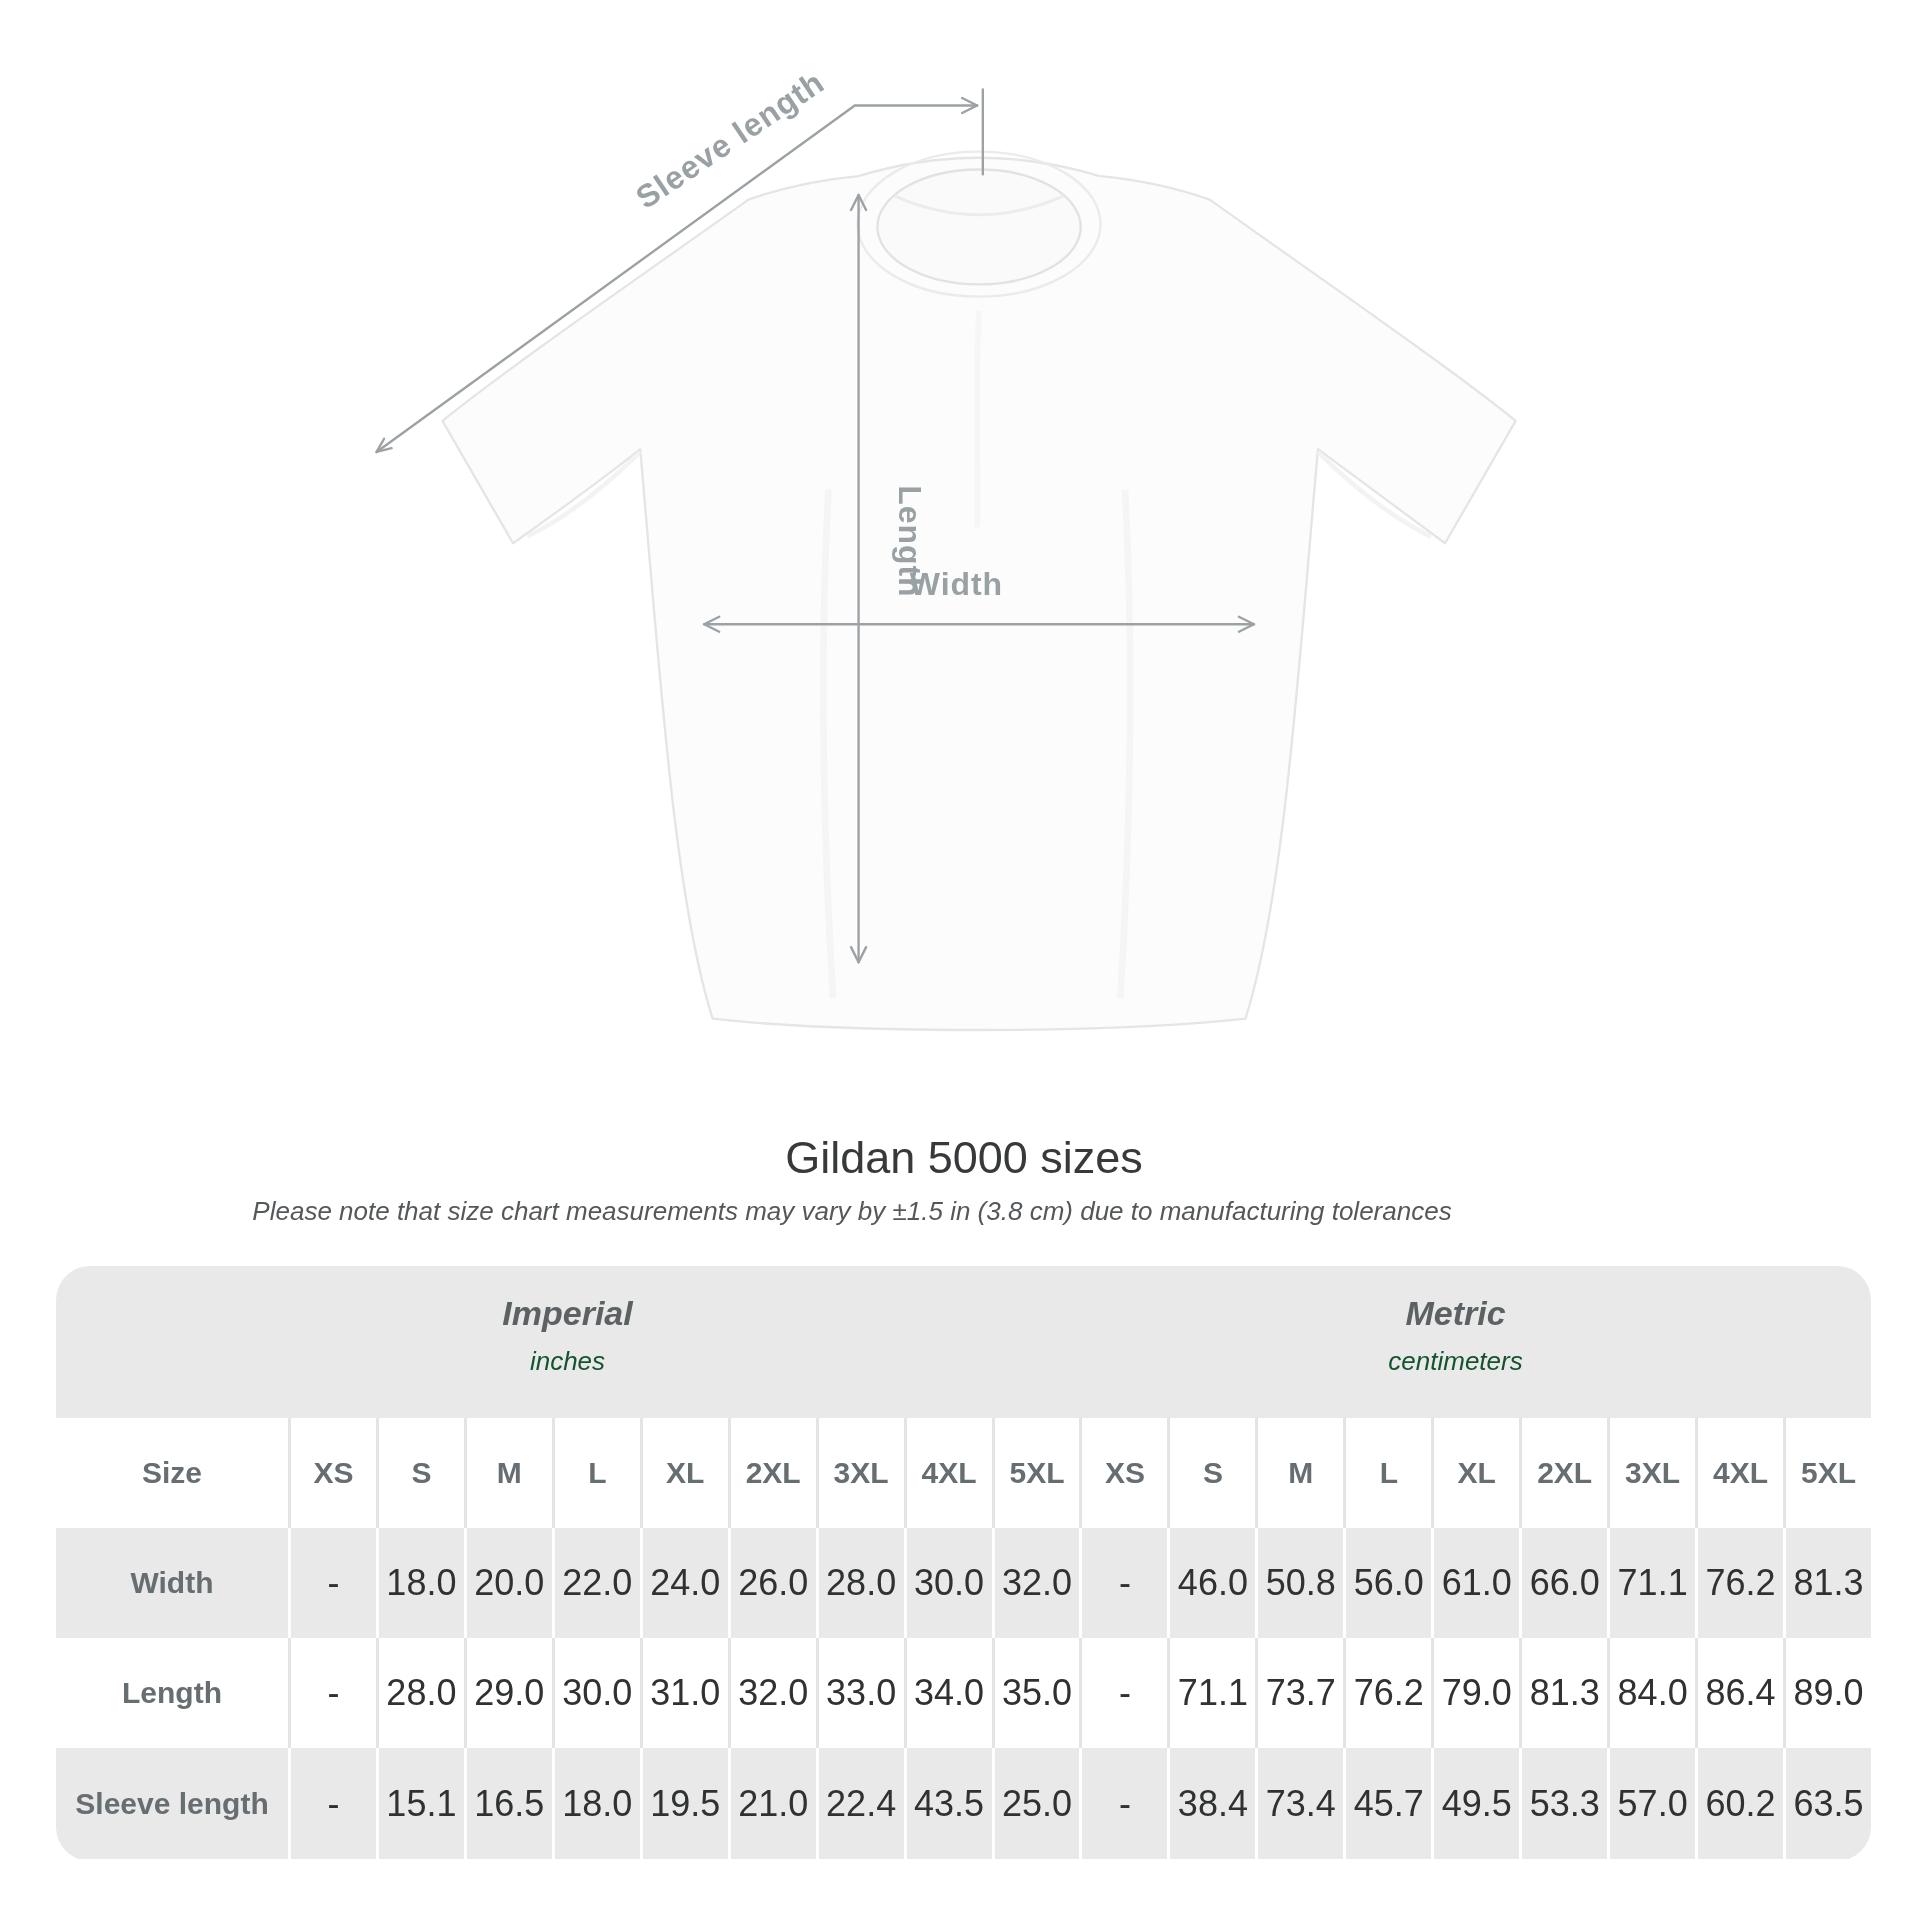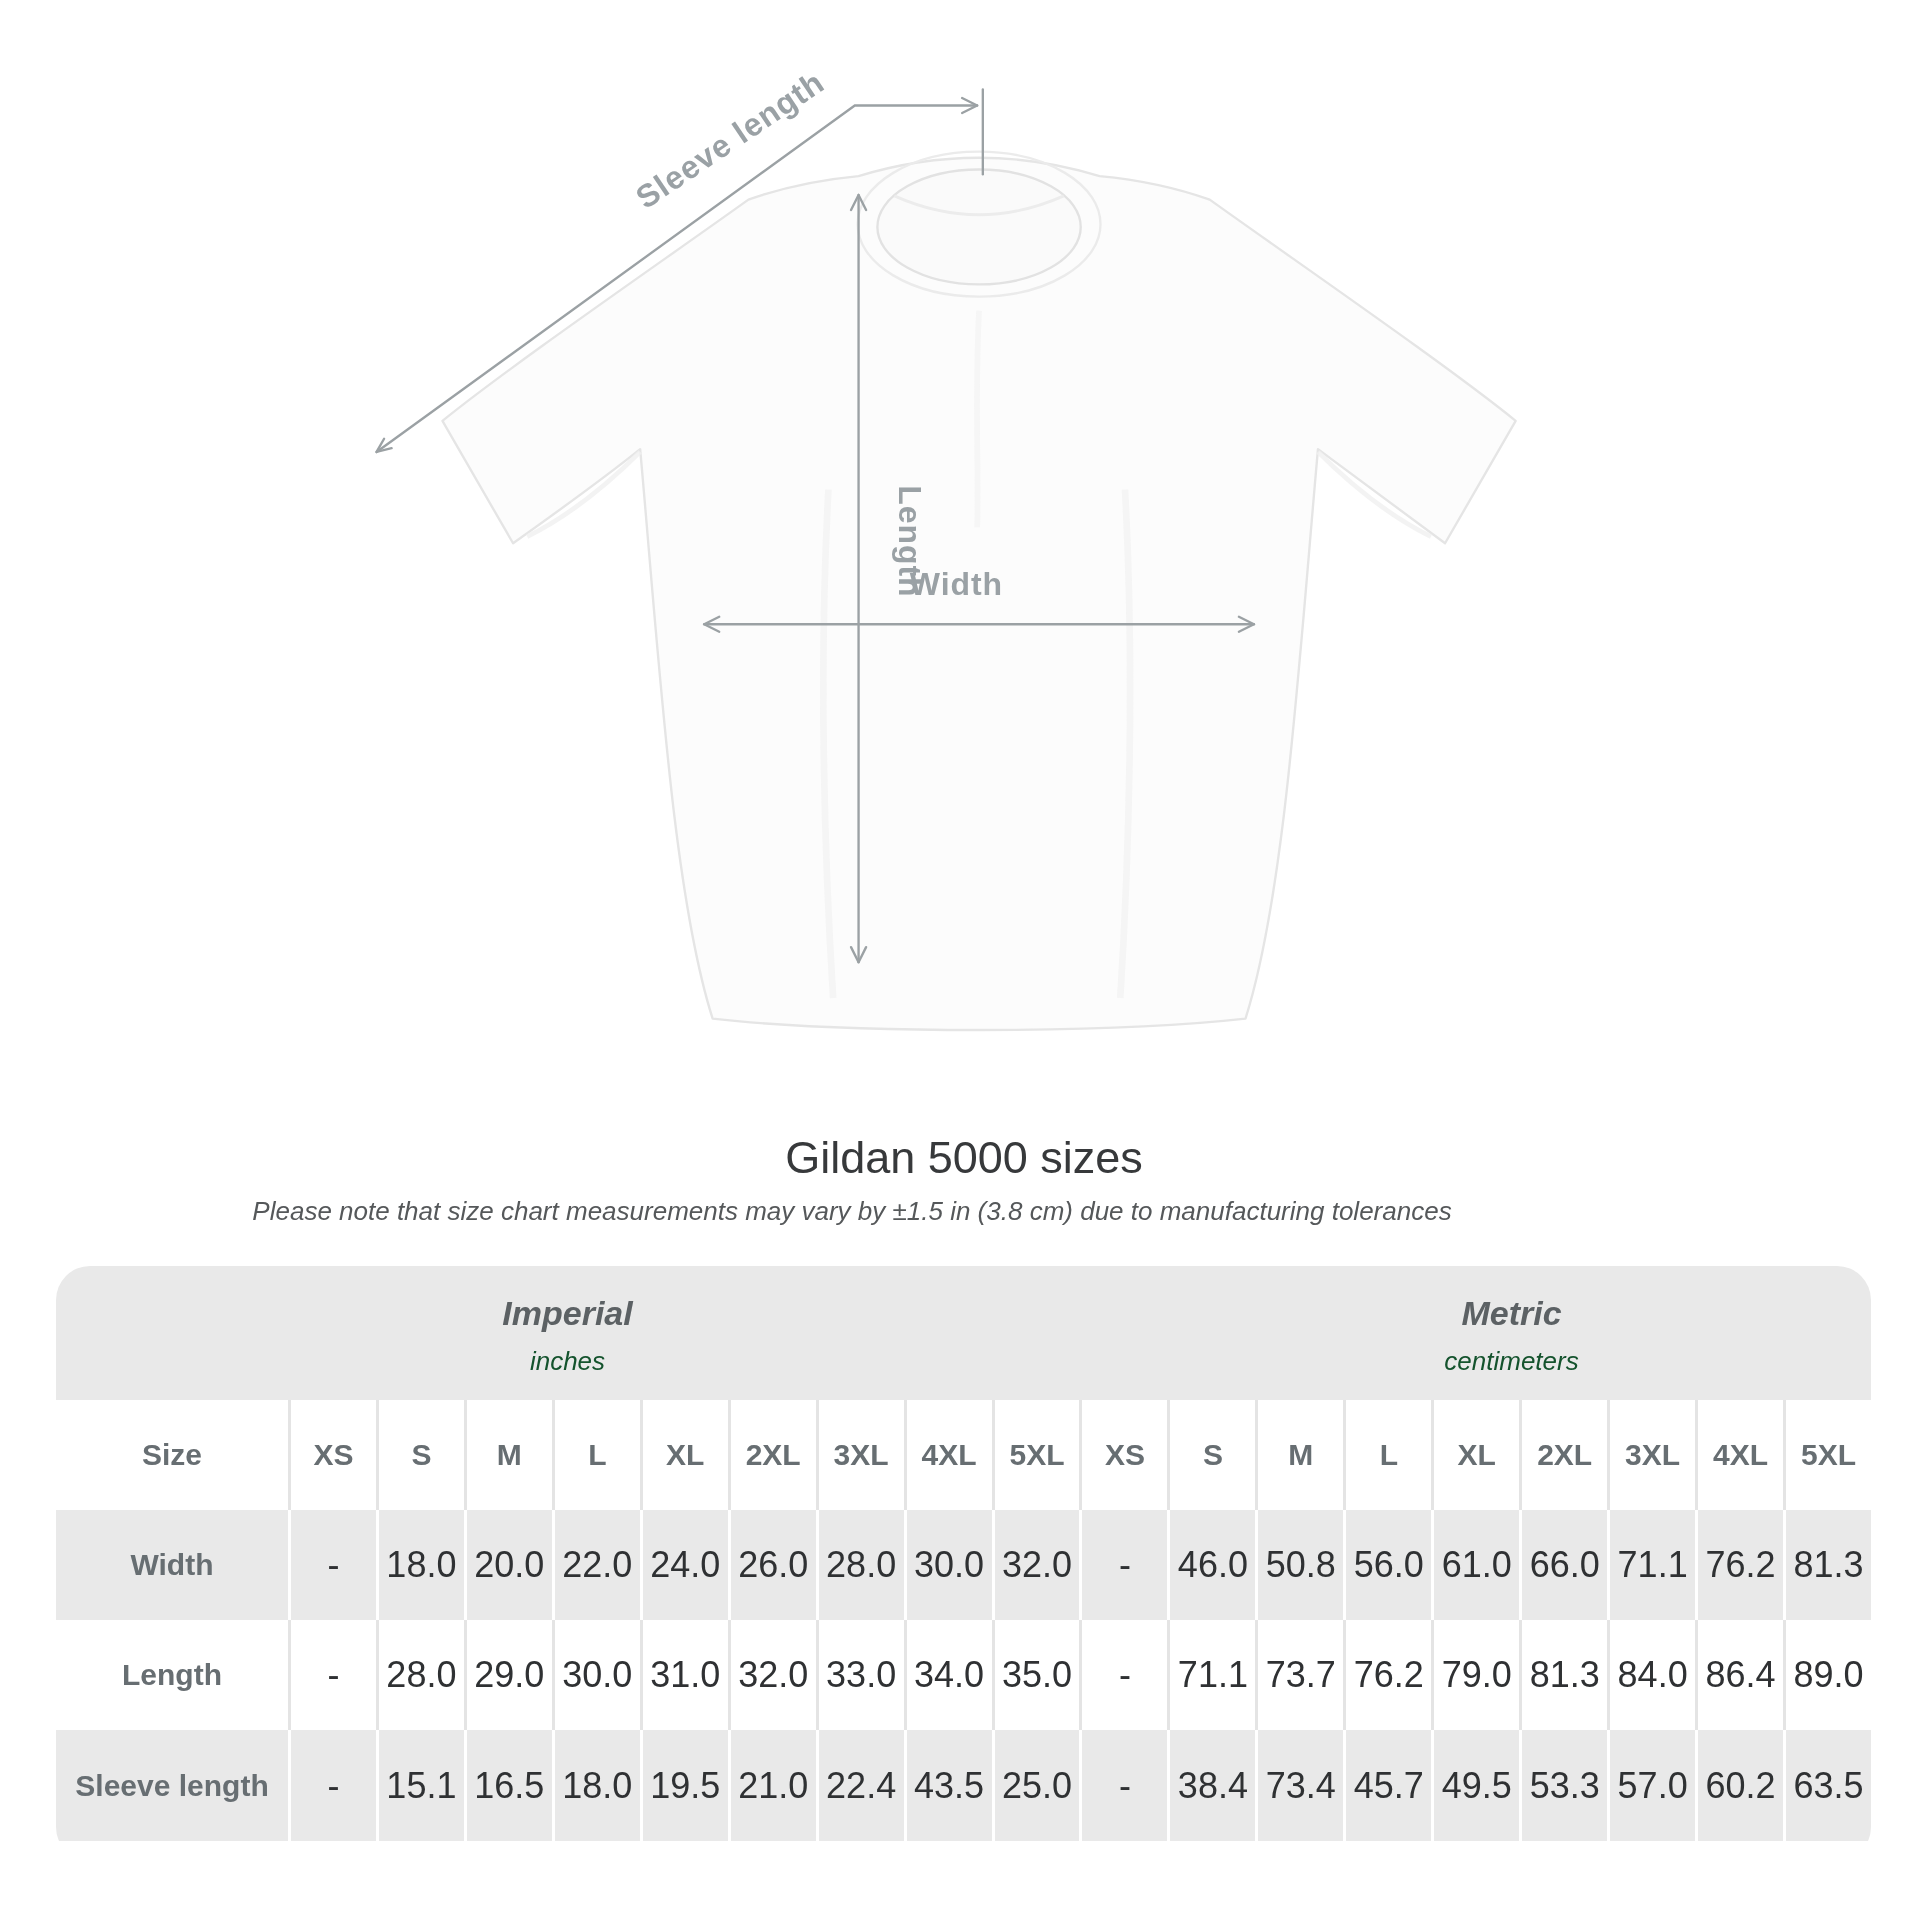--- a/index.html
+++ b/index.html
@@ -23,26 +23,26 @@
   .page-subtitle{
     position:absolute;left:0;top:1196px;width:1704px;
     text-align:center;font-size:26px;font-style:italic;color:#55585a;
   }
 
   
   #size-table{
     position:absolute;left:56px;top:1266px;width:1815px;height:595px;
     border-radius:34px;overflow:hidden;
   }
-  .unit-band{position:relative;width:100%;height:134px;background:#e9e9e9;}
+  .unit-band{position:relative;width:100%;height:152px;background:#e9e9e9;}
   .band-group{position:absolute;top:0;width:471px;text-align:center;}
   .band-group .band-name{margin-top:28px;font-size:34px;font-weight:bold;font-style:italic;color:#5c6164;}
   .band-group .band-unit{margin-top:13px;font-size:26px;font-style:italic;color:#14532d;}
   #band-imperial{left:276px;}   
-  #band-metric{left:1220px;}    
+  #band-metric{left:1164px;}    
 
   .trow{
     display:grid;grid-template-columns:232px repeat(18,1fr);
     column-gap:3px;height:110px;
   }
   .trow.last{height:111px;}
   .trow.row-white{background:#e4e4e4;}   
   .trow.row-gray{background:#ffffff;}
   .trow.row-white > div{background:#ffffff;}
   .trow.row-gray  > div{background:#e9e9e9;}

